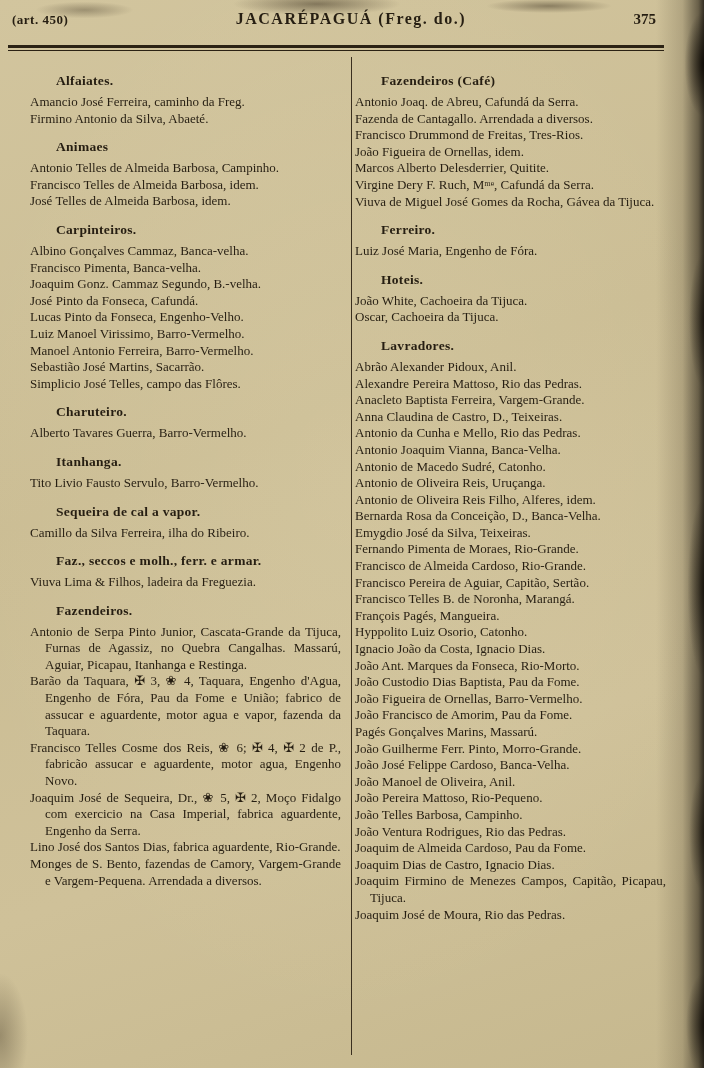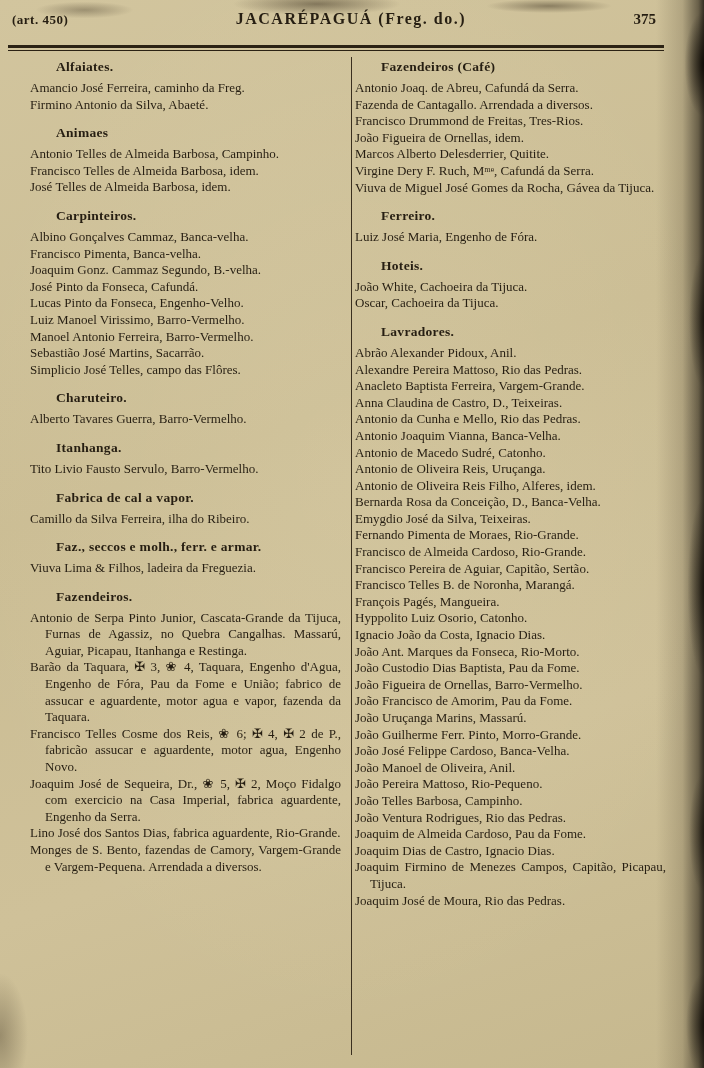--- a/index.html
+++ b/index.html
@@ -50,21 +50,21 @@
     border-top: 3px solid #2b2214;
     border-bottom: 1px solid #2b2214;
   }
 
   .columns {
     display: flex;
     align-items: stretch;
     padding: 6px 38px 0 30px;
     height: 1004px;
   }
-  .col { flex: 1; min-width: 0; }
+  .col { flex: 1; min-width: 0; margin-top: 14px; }
   .col.left  { padding-right: 10px; }
   .col.right { padding-left: 3px; }
   .divider { width: 1px; background: #3a2f1f; }
 
   .section-title {
     font-size: 13.5px;
     font-weight: bold;
     margin: 12px 0 5px 26px;
     letter-spacing: .3px;
   }
@@ -108,21 +108,21 @@
         <p class="entry">José Pinto da Fonseca, Cafundá.</p>
         <p class="entry">Lucas Pinto da Fonseca, Engenho-Velho.</p>
         <p class="entry">Luiz Manoel Virissimo, Barro-Vermelho.</p>
         <p class="entry">Manoel Antonio Ferreira, Barro-Vermelho.</p>
         <p class="entry">Sebastião José Martins, Sacarrão.</p>
         <p class="entry">Simplicio José Telles, campo das Flôres.</p>
         <h3 class="section-title">Charuteiro.</h3>
         <p class="entry">Alberto Tavares Guerra, Barro-Vermelho.</p>
         <h3 class="section-title">Itanhanga.</h3>
         <p class="entry">Tito Livio Fausto Servulo, Barro-Vermelho.</p>
-        <h3 class="section-title">Fabrica de cal a vapor.</h3>
+        <h3 class="section-title">Sequeira de cal a vapor.</h3>
         <p class="entry">Camillo da Silva Ferreira, ilha do Ribeiro.</p>
         <h3 class="section-title">Faz., seccos e molh., ferr. e armar.</h3>
         <p class="entry">Viuva Lima &amp; Filhos, ladeira da Freguezia.</p>
         <h3 class="section-title">Fazendeiros.</h3>
         <p class="entry">Antonio de Serpa Pinto Junior, Cascata-Grande da Tijuca, Furnas de Agassiz, no Quebra Cangalhas. Massarú, Aguiar, Picapau, Itanhanga e Restinga.</p>
         <p class="entry">Barão da Taquara, ✠ 3, ❀ 4, Taquara, Engenho d'Agua, Engenho de Fóra, Pau da Fome e União; fabrico de assucar e aguardente, motor agua e vapor, fazenda da Taquara.</p>
         <p class="entry">Francisco Telles Cosme dos Reis, ❀ 6; ✠ 4, ✠ 2 de P., fabricão assucar e aguardente, motor agua, Engenho Novo.</p>
         <p class="entry">Joaquim José de Sequeira, Dr., ❀ 5, ✠ 2, Moço Fidalgo com exercicio na Casa Imperial, fabrica aguardente, Engenho da Serra.</p>
         <p class="entry">Lino José dos Santos Dias, fabrica aguardente, Rio-Grande.</p>
         <p class="entry">Monges de S. Bento, fazendas de Camory, Vargem-Grande e Vargem-Pequena. Arrendada a diversos.</p>
@@ -158,21 +158,21 @@
         <p class="entry">Francisco de Almeida Cardoso, Rio-Grande.</p>
         <p class="entry">Francisco Pereira de Aguiar, Capitão, Sertão.</p>
         <p class="entry">Francisco Telles B. de Noronha, Marangá.</p>
         <p class="entry">François Pagés, Mangueira.</p>
         <p class="entry">Hyppolito Luiz Osorio, Catonho.</p>
         <p class="entry">Ignacio João da Costa, Ignacio Dias.</p>
         <p class="entry">João Ant. Marques da Fonseca, Rio-Morto.</p>
         <p class="entry">João Custodio Dias Baptista, Pau da Fome.</p>
         <p class="entry">João Figueira de Ornellas, Barro-Vermelho.</p>
         <p class="entry">João Francisco de Amorim, Pau da Fome.</p>
-        <p class="entry">João Uruçanga Marins, Massarú.</p>
+        <p class="entry">Pagés Gonçalves Marins, Massarú.</p>
         <p class="entry">João Guilherme Ferr. Pinto, Morro-Grande.</p>
         <p class="entry">João José Felippe Cardoso, Banca-Velha.</p>
         <p class="entry">João Manoel de Oliveira, Anil.</p>
         <p class="entry">João Pereira Mattoso, Rio-Pequeno.</p>
         <p class="entry">João Telles Barbosa, Campinho.</p>
         <p class="entry">João Ventura Rodrigues, Rio das Pedras.</p>
         <p class="entry">Joaquim de Almeida Cardoso, Pau da Fome.</p>
         <p class="entry">Joaquim Dias de Castro, Ignacio Dias.</p>
         <p class="entry">Joaquim Firmino de Menezes Campos, Capitão, Picapau, Tijuca.</p>
         <p class="entry">Joaquim José de Moura, Rio das Pedras.</p>

